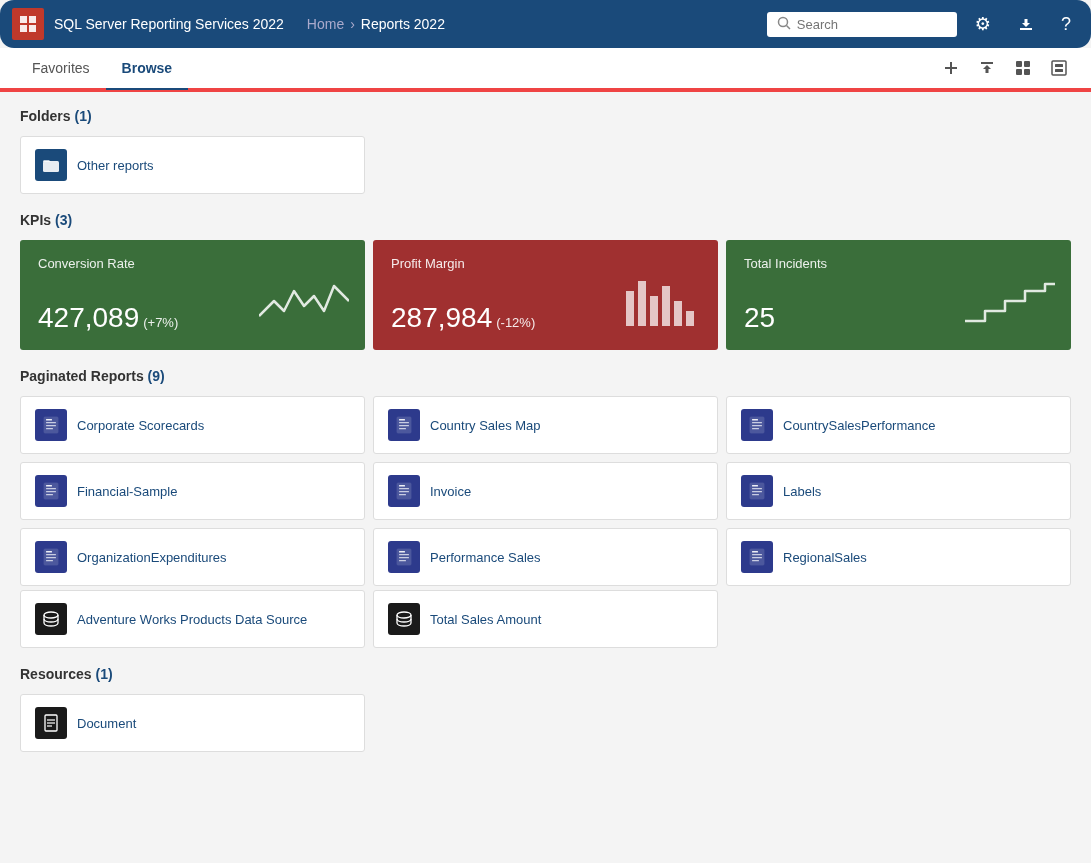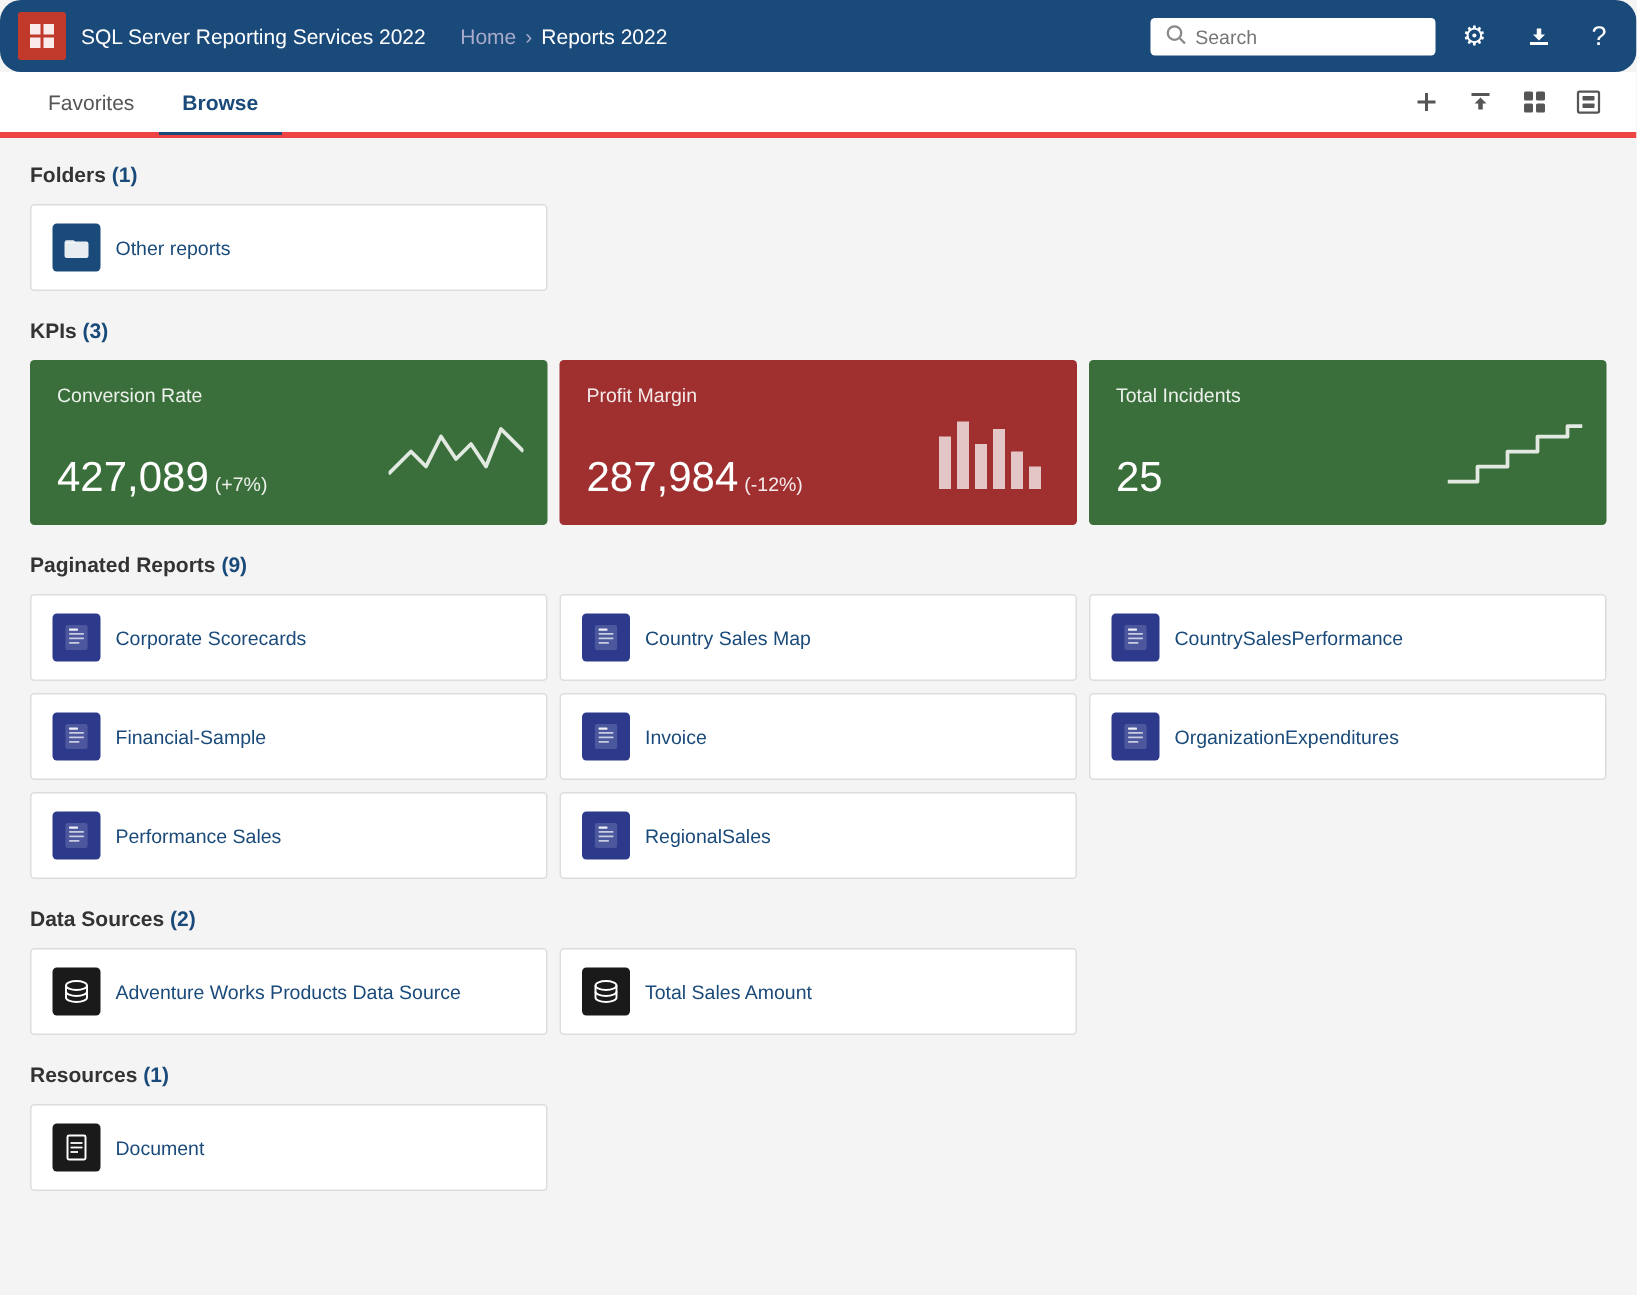--- a/index.html
+++ b/index.html
@@ -425,20 +425,32 @@
       <div class="item-card">
     <div class="item-icon-report">
       <svg width="16" height="18" viewBox="0 0 16 18" fill="none">
         <rect x="1" y="1" width="14" height="16" rx="1" fill="white" opacity="0.15" stroke="white" stroke-width="0.8"></rect>
         <rect x="3" y="3" width="6" height="1.5" rx="0.5" fill="white" opacity="0.9"></rect>
         <rect x="3" y="6" width="10" height="1.2" rx="0.5" fill="white" opacity="0.7"></rect>
         <rect x="3" y="9" width="10" height="1.2" rx="0.5" fill="white" opacity="0.7"></rect>
         <rect x="3" y="12" width="7" height="1.2" rx="0.5" fill="white" opacity="0.7"></rect>
       </svg>
     </div>
+    <span class="item-label">Labels</span>
+  </div>
+      <div class="item-card">
+    <div class="item-icon-report">
+      <svg width="16" height="18" viewBox="0 0 16 18" fill="none">
+        <rect x="1" y="1" width="14" height="16" rx="1" fill="white" opacity="0.15" stroke="white" stroke-width="0.8"></rect>
+        <rect x="3" y="3" width="6" height="1.5" rx="0.5" fill="white" opacity="0.9"></rect>
+        <rect x="3" y="6" width="10" height="1.2" rx="0.5" fill="white" opacity="0.7"></rect>
+        <rect x="3" y="9" width="10" height="1.2" rx="0.5" fill="white" opacity="0.7"></rect>
+        <rect x="3" y="12" width="7" height="1.2" rx="0.5" fill="white" opacity="0.7"></rect>
+      </svg>
+    </div>
     <span class="item-label">OrganizationExpenditures</span>
   </div>
       <div class="item-card">
     <div class="item-icon-report">
       <svg width="16" height="18" viewBox="0 0 16 18" fill="none">
         <rect x="1" y="1" width="14" height="16" rx="1" fill="white" opacity="0.15" stroke="white" stroke-width="0.8"></rect>
         <rect x="3" y="3" width="6" height="1.5" rx="0.5" fill="white" opacity="0.9"></rect>
         <rect x="3" y="6" width="10" height="1.2" rx="0.5" fill="white" opacity="0.7"></rect>
         <rect x="3" y="9" width="10" height="1.2" rx="0.5" fill="white" opacity="0.7"></rect>
         <rect x="3" y="12" width="7" height="1.2" rx="0.5" fill="white" opacity="0.7"></rect>
@@ -453,24 +465,20 @@
         <rect x="3" y="3" width="6" height="1.5" rx="0.5" fill="white" opacity="0.9"></rect>
         <rect x="3" y="6" width="10" height="1.2" rx="0.5" fill="white" opacity="0.7"></rect>
         <rect x="3" y="9" width="10" height="1.2" rx="0.5" fill="white" opacity="0.7"></rect>
         <rect x="3" y="12" width="7" height="1.2" rx="0.5" fill="white" opacity="0.7"></rect>
       </svg>
     </div>
     <span class="item-label">RegionalSales</span>
   </div>
     </div>
 
-  <div class="section-header" style="margin-top:18px;">
-    <span>Data Sources</span>
-    <span class="section-count">(2)</span>
-  </div>
   <div class="datasources-grid" id="datasources-grid">
       <div class="item-card">
     <div class="item-icon-datasource">
       <svg width="18" height="18" viewBox="0 0 18 18" fill="none">
         <ellipse cx="9" cy="5" rx="7" ry="3" fill="none" stroke="white" stroke-width="1.3"></ellipse>
         <path d="M2 5v4c0 1.66 3.13 3 7 3s7-1.34 7-3V5" stroke="white" stroke-width="1.3" fill="none"></path>
         <path d="M2 9v4c0 1.66 3.13 3 7 3s7-1.34 7-3V9" stroke="white" stroke-width="1.3" fill="none"></path>
       </svg>
     </div>
     <span class="item-label">Adventure Works Products Data Source</span>

